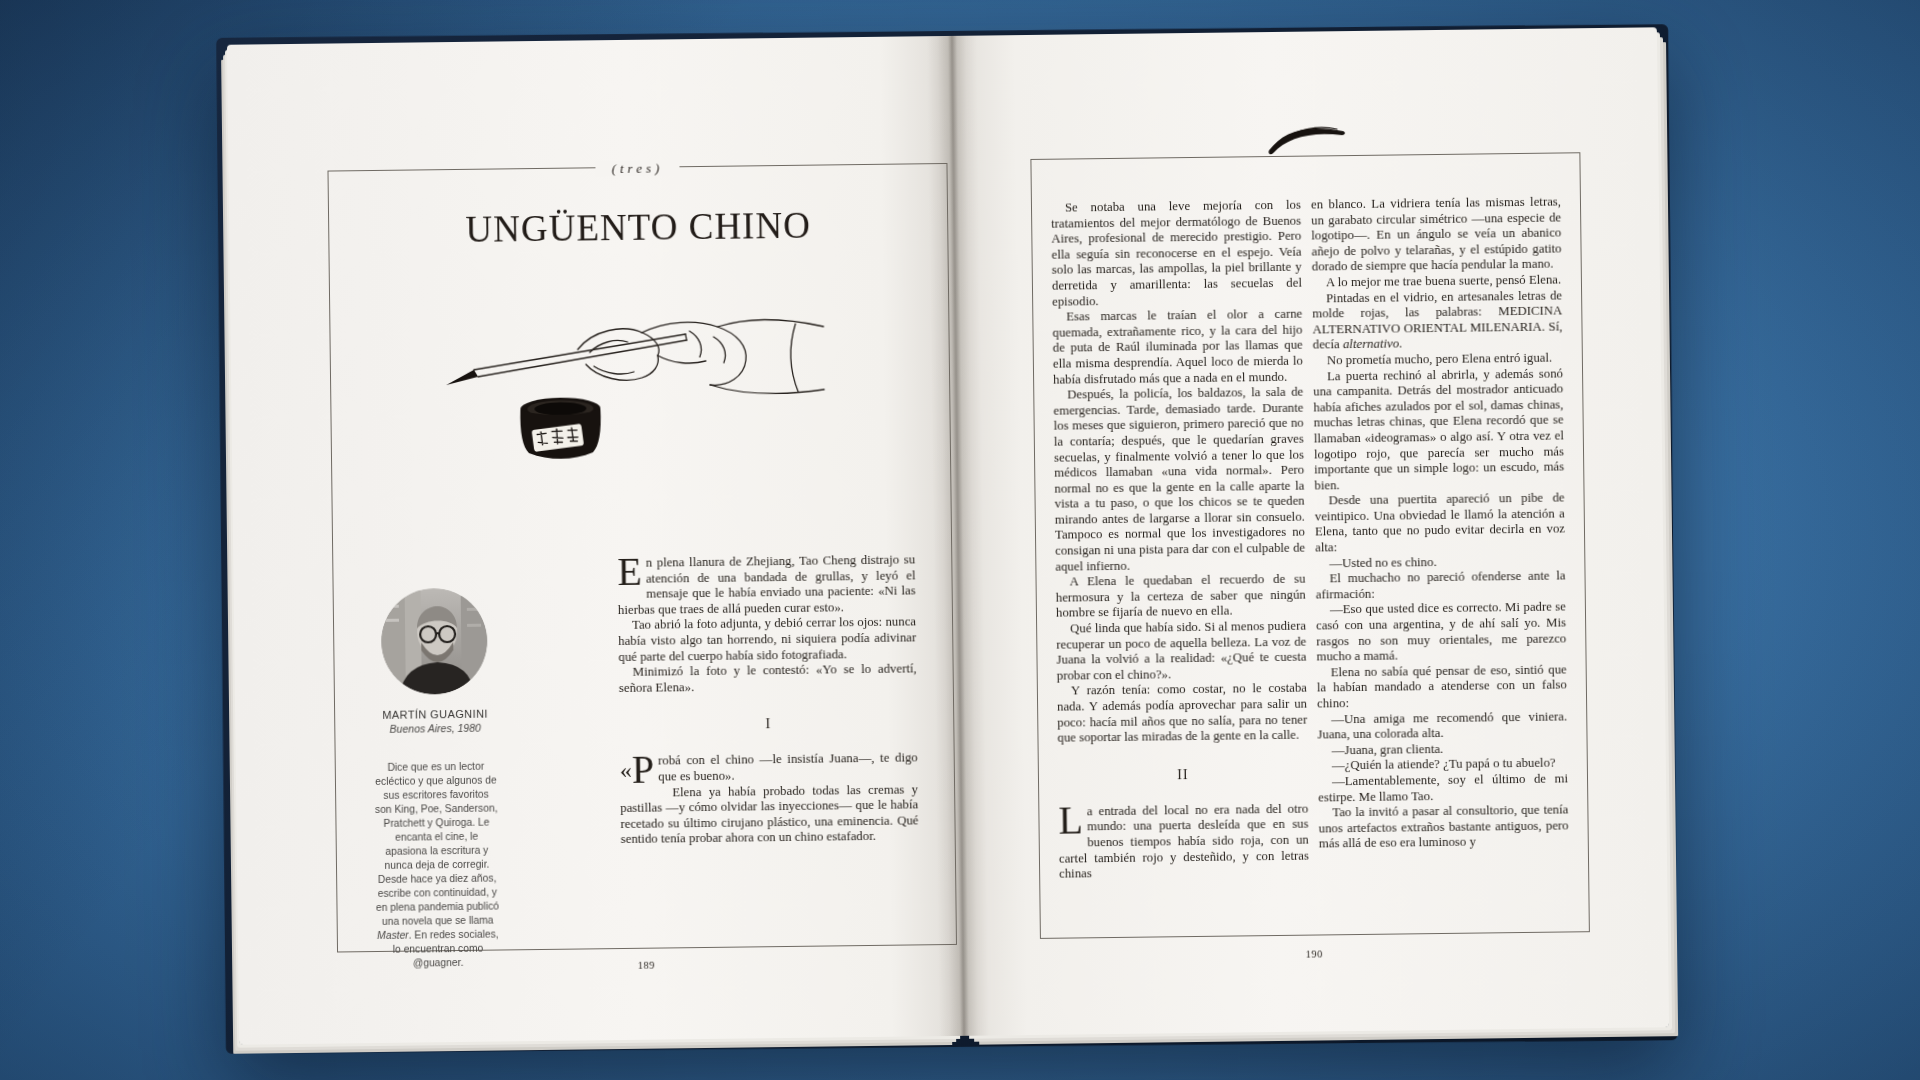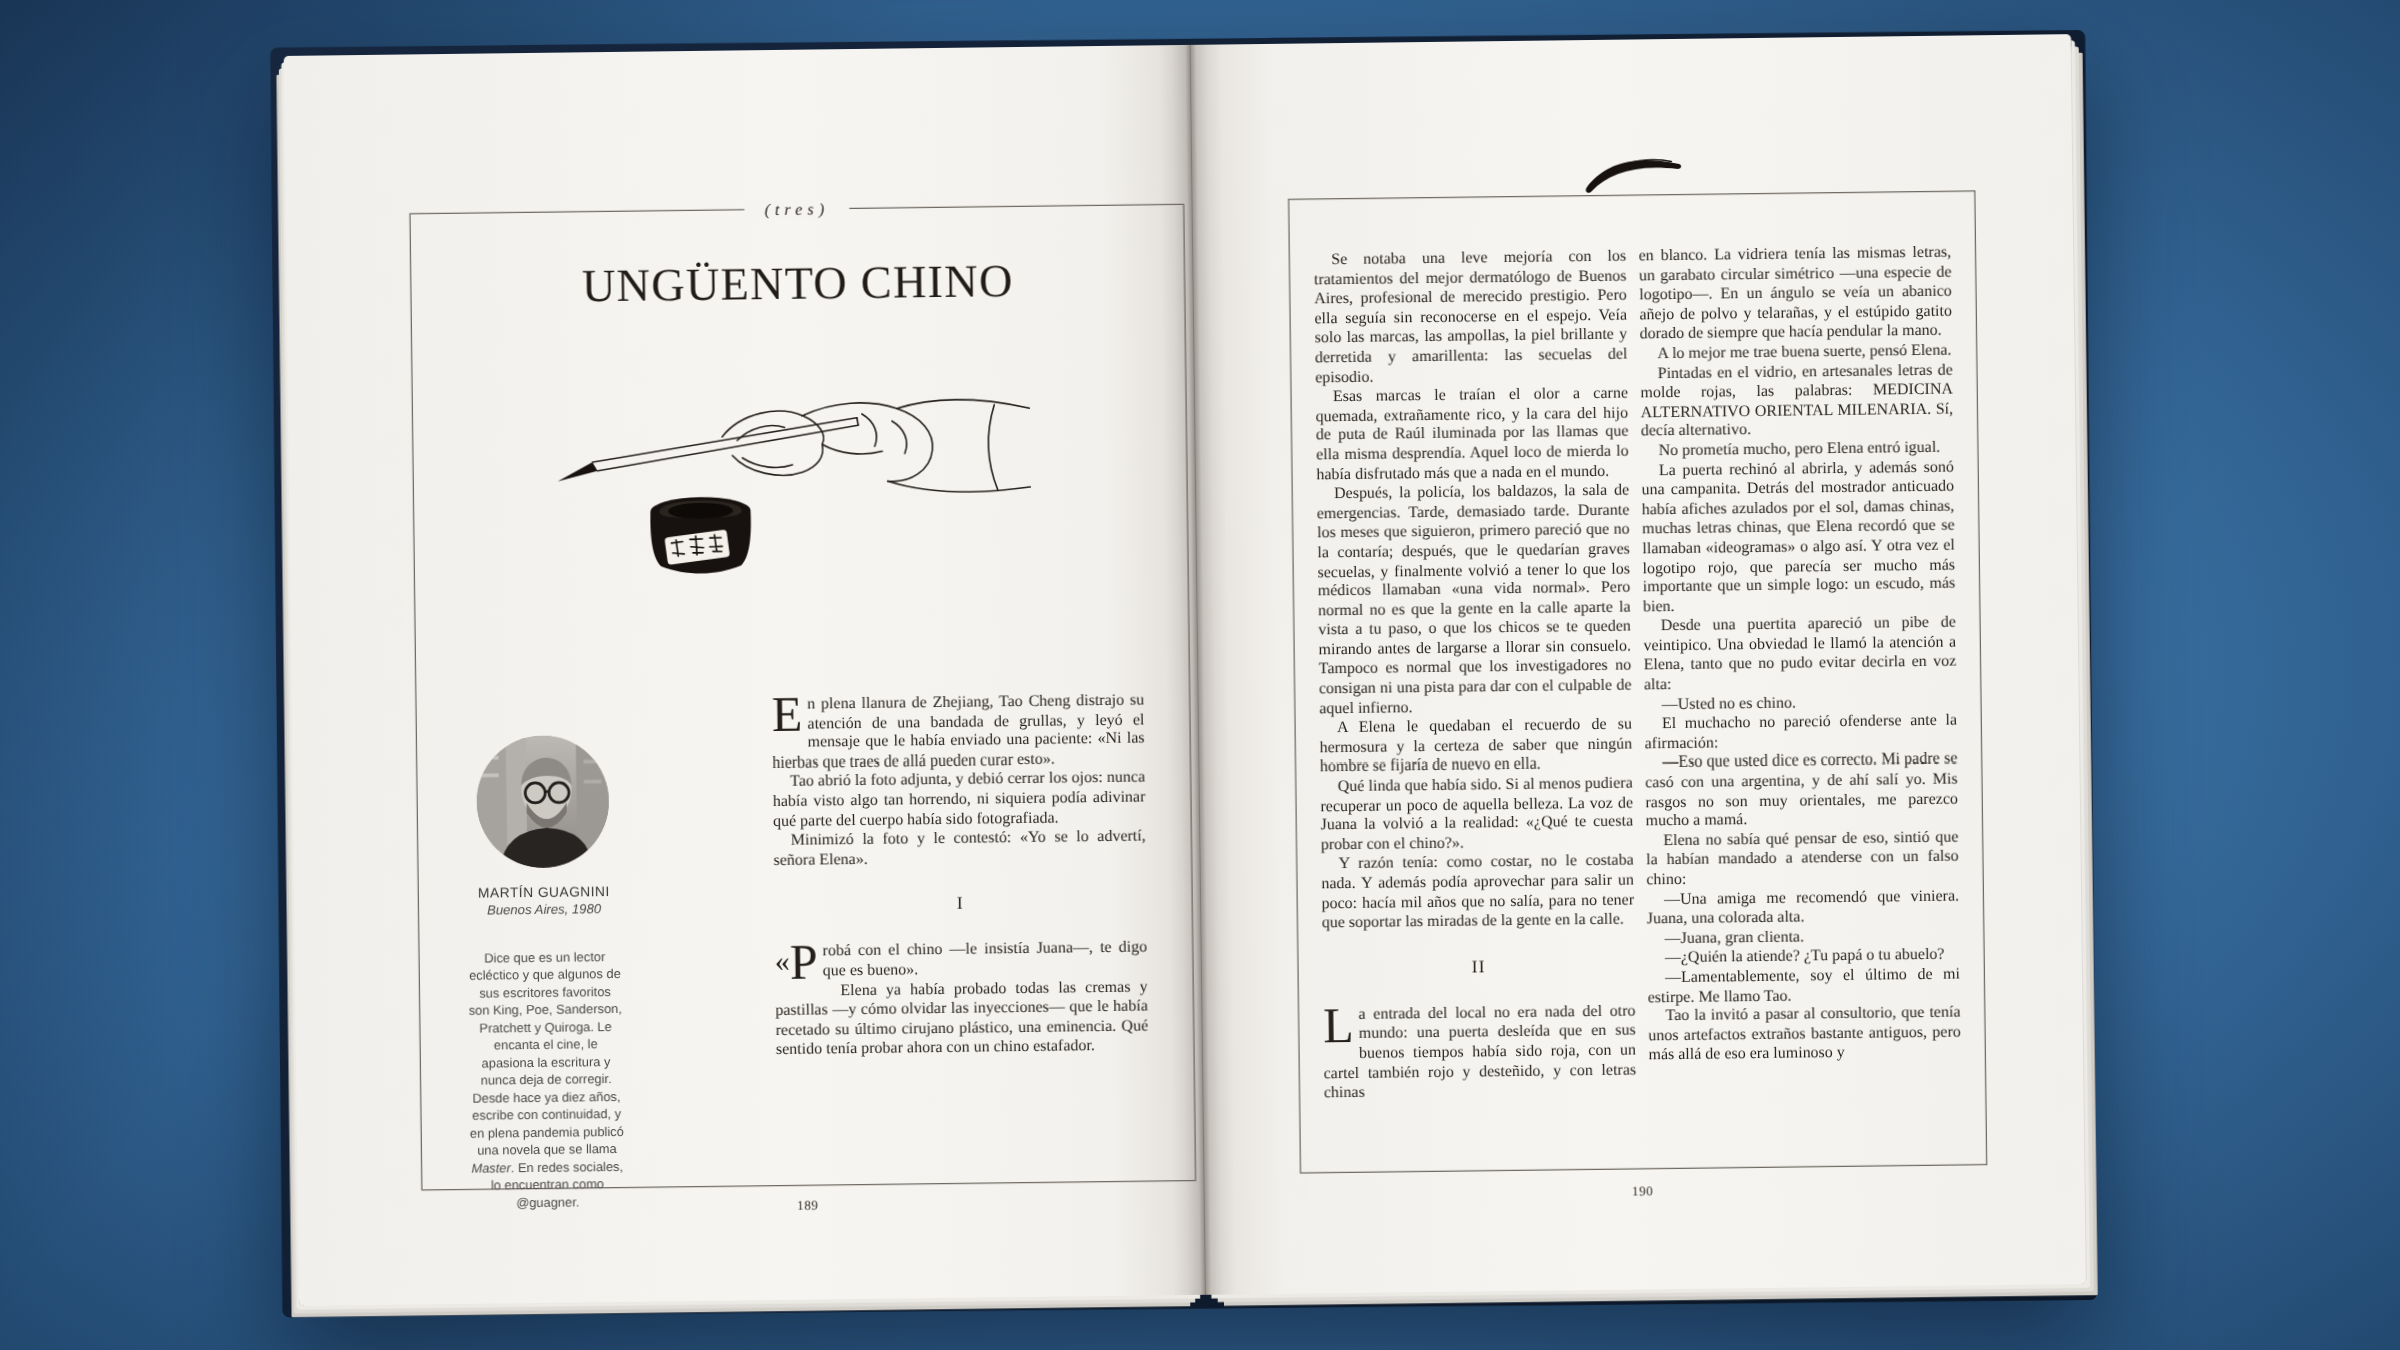--- a/index.html
+++ b/index.html
@@ -170,21 +170,21 @@
     <p class="body ind">A Elena le quedaban el recuerdo de su hermosura y la certeza de saber que ningún hombre se fijaría de nuevo en ella.</p>
     <p class="body ind">Qué linda que había sido. Si al menos pudiera recuperar un poco de aquella belleza. La voz de Juana la volvió a la realidad: «¿Qué te cuesta probar con el chino?».</p>
     <p class="body ind">Y razón tenía: como costar, no le costaba nada. Y además podía aprovechar para salir un poco: hacía mil años que no salía, para no tener que soportar las miradas de la gente en la calle.</p>
     <div class="sec">II</div>
     <p class="body"><span class="dcw"><span class="dc">L</span></span><span>a entrada del local no era nada del otro mundo: una puerta desleída que en sus buenos tiempos había sido roja, con un cartel también rojo y desteñido, y con letras chinas</span></p>
   </div>
 
   <div class="colB">
     <p class="body">en blanco. La vidriera tenía las mismas letras, un garabato circular simétrico —una especie de logotipo—. En un ángulo se veía un abanico añejo de polvo y telarañas, y el estúpido gatito dorado de siempre que hacía pendular la mano.</p>
     <p class="body ind">A lo mejor me trae buena suerte, pensó Elena.</p>
-    <p class="body ind"><span>Pintadas en el vidrio, en artesanales letras de molde rojas, las palabras: MEDICINA ALTERNATIVO ORIENTAL MILENARIA. Sí, decía </span><span style=" margin-top: 28px;">alternativo</span><span>.</span></p>
+    <p class="body ind"><span>Pintadas en el vidrio, en artesanales letras de molde rojas, las palabras: MEDICINA ALTERNATIVO ORIENTAL MILENARIA. Sí, decía </span><span style="font-style: italic; margin-top: 28px;">alternativo</span><span>.</span></p>
     <p class="body ind">No prometía mucho, pero Elena entró igual.</p>
     <p class="body ind">La puerta rechinó al abrirla, y además sonó una campanita. Detrás del mostrador anticuado había afiches azulados por el sol, damas chinas, muchas letras chinas, que Elena recordó que se llamaban «ideogramas» o algo así. Y otra vez el logotipo rojo, que parecía ser mucho más importante que un simple logo: un escudo, más bien.</p>
     <p class="body ind">Desde una puertita apareció un pibe de veintipico. Una obviedad le llamó la atención a Elena, tanto que no pudo evitar decirla en voz alta:</p>
     <p class="body ind">—Usted no es chino.</p>
     <p class="body ind">El muchacho no pareció ofenderse ante la afirmación:</p>
     <p class="body ind">—Eso que usted dice es correcto. Mi padre se casó con una argentina, y de ahí salí yo. Mis rasgos no son muy orientales, me parezco mucho a mamá.</p>
     <p class="body ind">Elena no sabía qué pensar de eso, sintió que la habían mandado a atenderse con un falso chino:</p>
     <p class="body ind">—Una amiga me recomendó que viniera. Juana, una colorada alta.</p>
     <p class="body ind">—Juana, gran clienta.</p>
     <p class="body ind">—¿Quién la atiende? ¿Tu papá o tu abuelo?</p>

